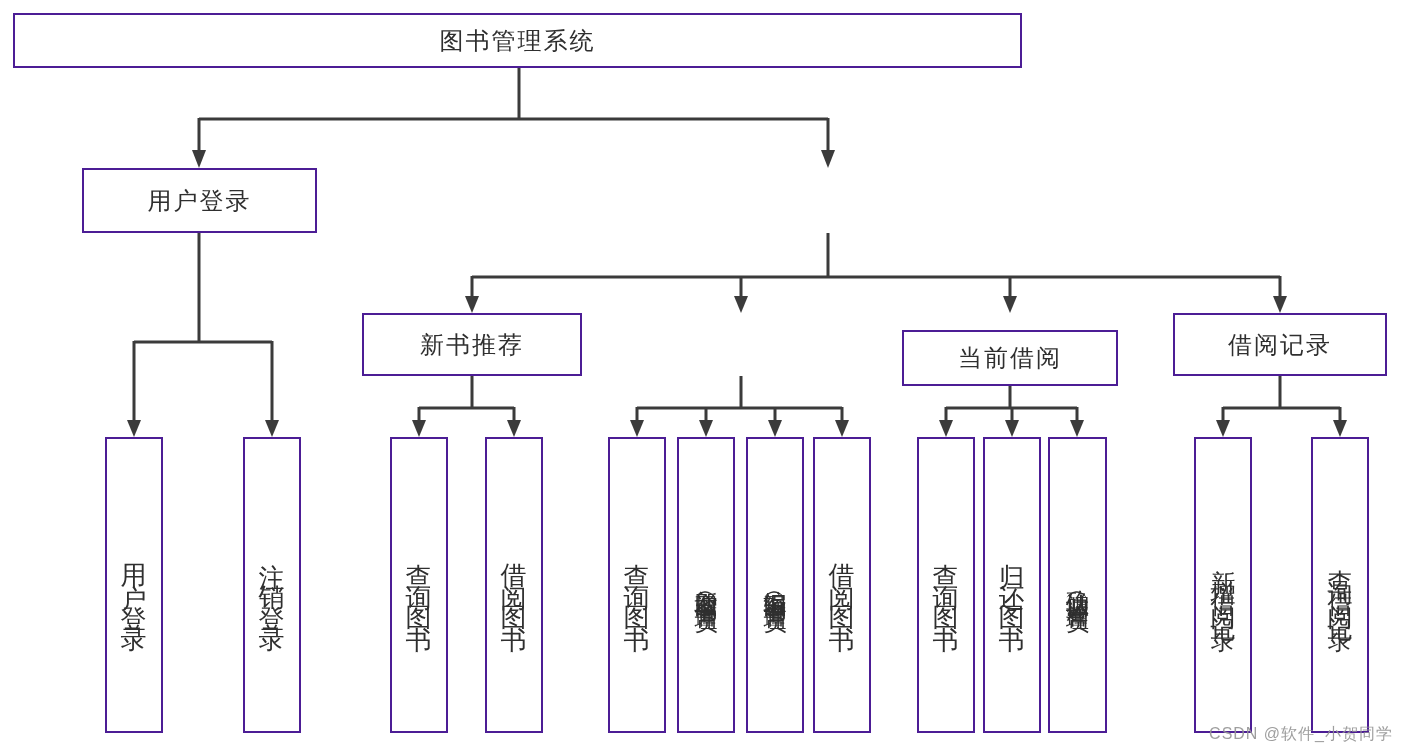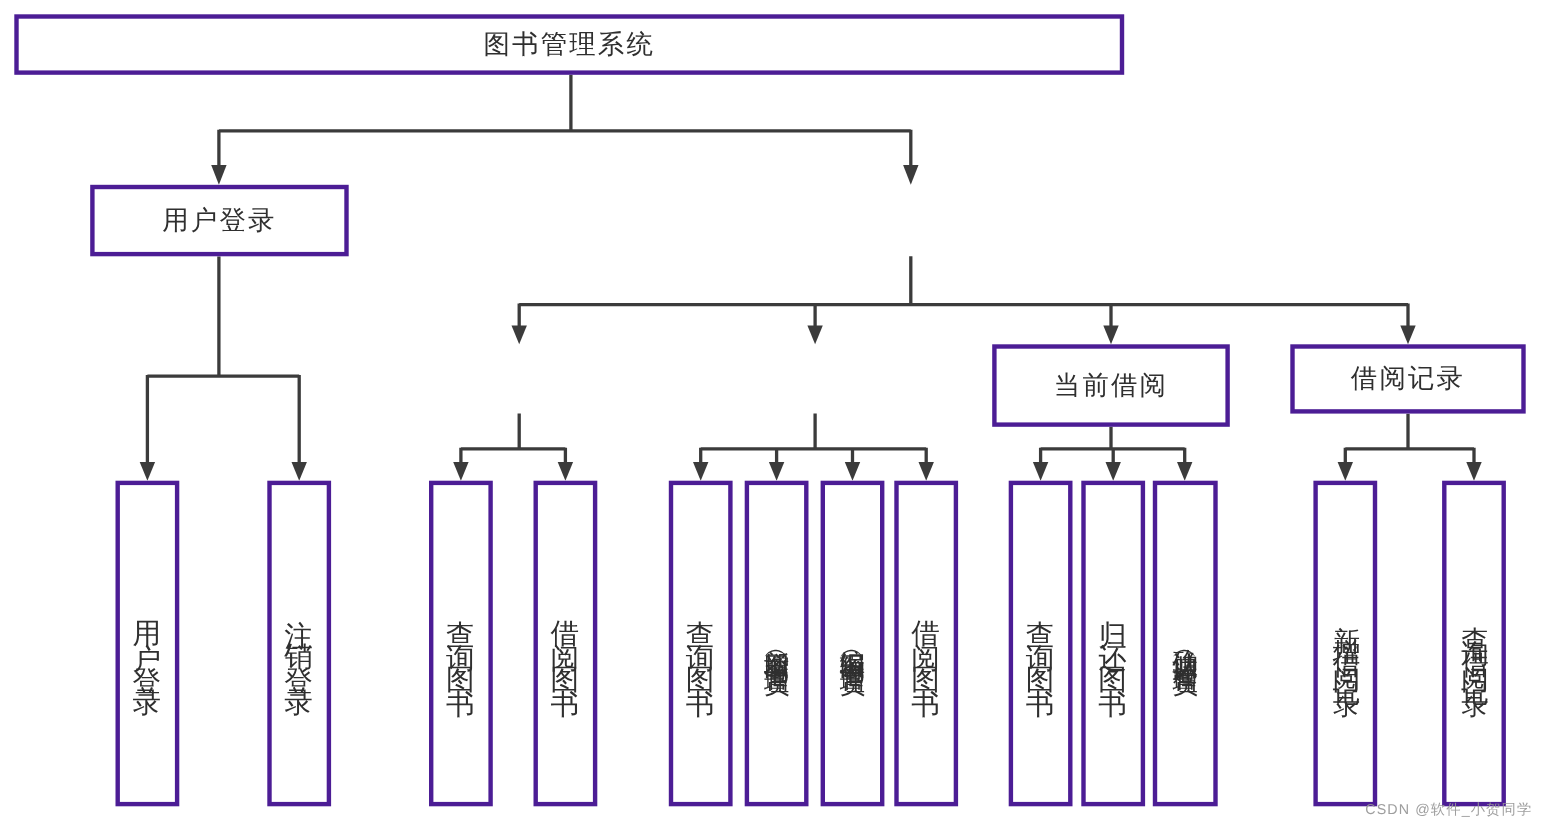--- a/index.html
+++ b/index.html
@@ -7,21 +7,21 @@
     position:relative;
     width:1405px;height:747px;
     background:#ffffff;
     font-family:"Liberation Sans","DejaVu Sans",sans-serif;
     overflow:hidden;
   }
   svg.wires{position:absolute;left:0;top:0;z-index:1;}
   .box{
     position:absolute;
     box-sizing:border-box;
-    border:4px solid #4c1d95;
+    border:2px solid #4c1d95;
     background:#ffffff;
     display:flex;align-items:center;justify-content:center;
     z-index:2;
     color:#2f2f2f;
   }
   .hlabel{
     font-size:24px;
     letter-spacing:2px;
     line-height:1;
     white-space:nowrap;
@@ -31,21 +31,21 @@
     text-orientation:mixed;
     line-height:1;
     white-space:nowrap;
   }
   .ls-4{font-size:26px;letter-spacing:21px;}
   .ls-6{font-size:25px;letter-spacing:12px;}
   .ls-p{font-size:23px;letter-spacing:3px;}
   .watermark{
     position:absolute;
     right:12px;bottom:2px;
-    font-size:13px;
+    font-size:16px;
     color:rgba(150,150,150,0.92);
     letter-spacing:1px;
     z-index:3;
     white-space:nowrap;
   }
 </style>
 </head>
 <body>
 
 <div class="canvas">
@@ -91,21 +91,24 @@
   </svg>
 
   <div class="box" style="left:13px;top:13px;width:1009px;height:55px">
     <span class="hlabel">图书管理系统</span>
   </div>
 
   <div class="box" style="left:82px;top:168px;width:235px;height:65px">
     <span class="hlabel">用户登录</span>
   </div>
 
-  <div class="box" style="left:902px;top:313px;width:216px;height:75px">
+  <div class="box" style="left:362px;top:313px;width:220px;height:63px">
+    <span class="hlabel">新书推荐</span>
+  </div>
+  <div class="box" style="left:902px;top:330px;width:216px;height:56px">
     <span class="hlabel">当前借阅</span>
   </div>
   <div class="box" style="left:1173px;top:313px;width:214px;height:63px">
     <span class="hlabel">借阅记录</span>
   </div>
 
   <div class="box" style="left:105px;top:437px;width:58px;height:296px">
     <span class="vlabel ls-4">用户登录</span>
   </div>
   <div class="box" style="left:243px;top:437px;width:58px;height:296px">

